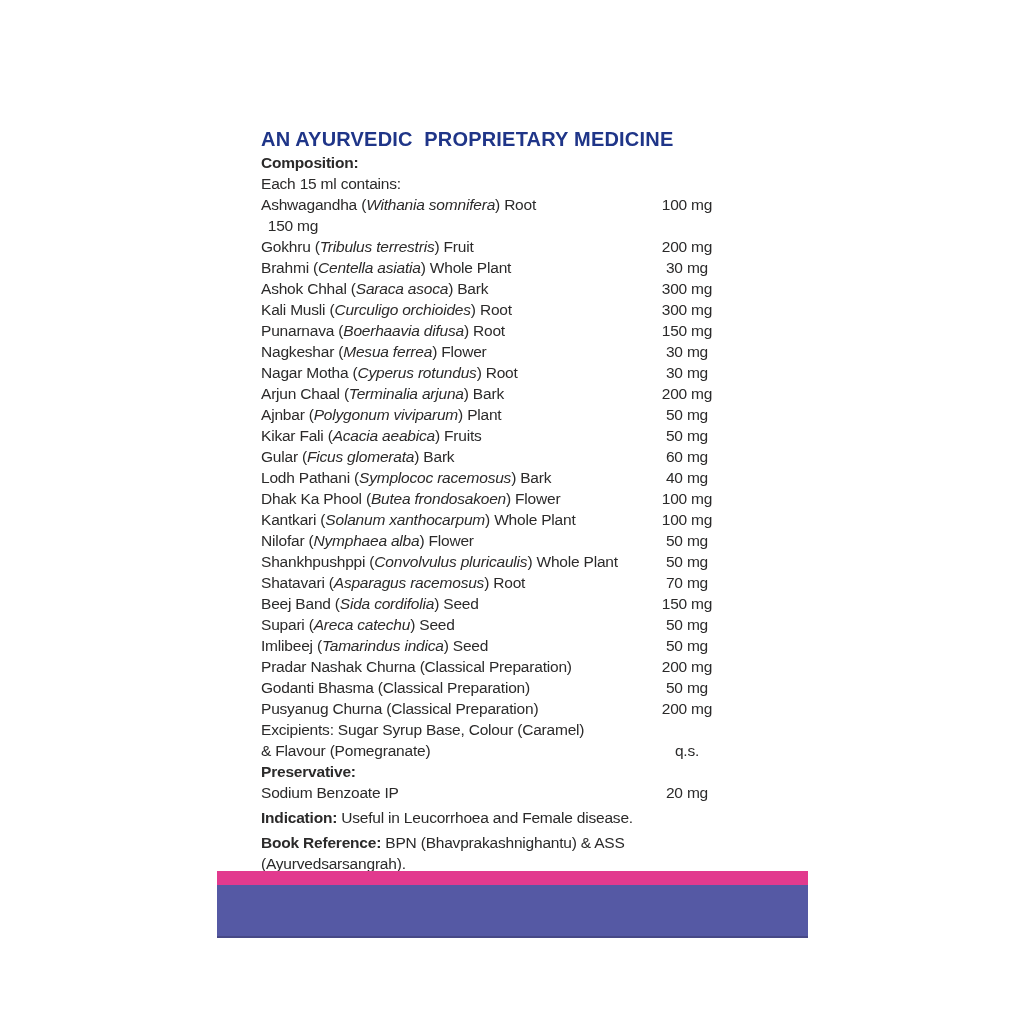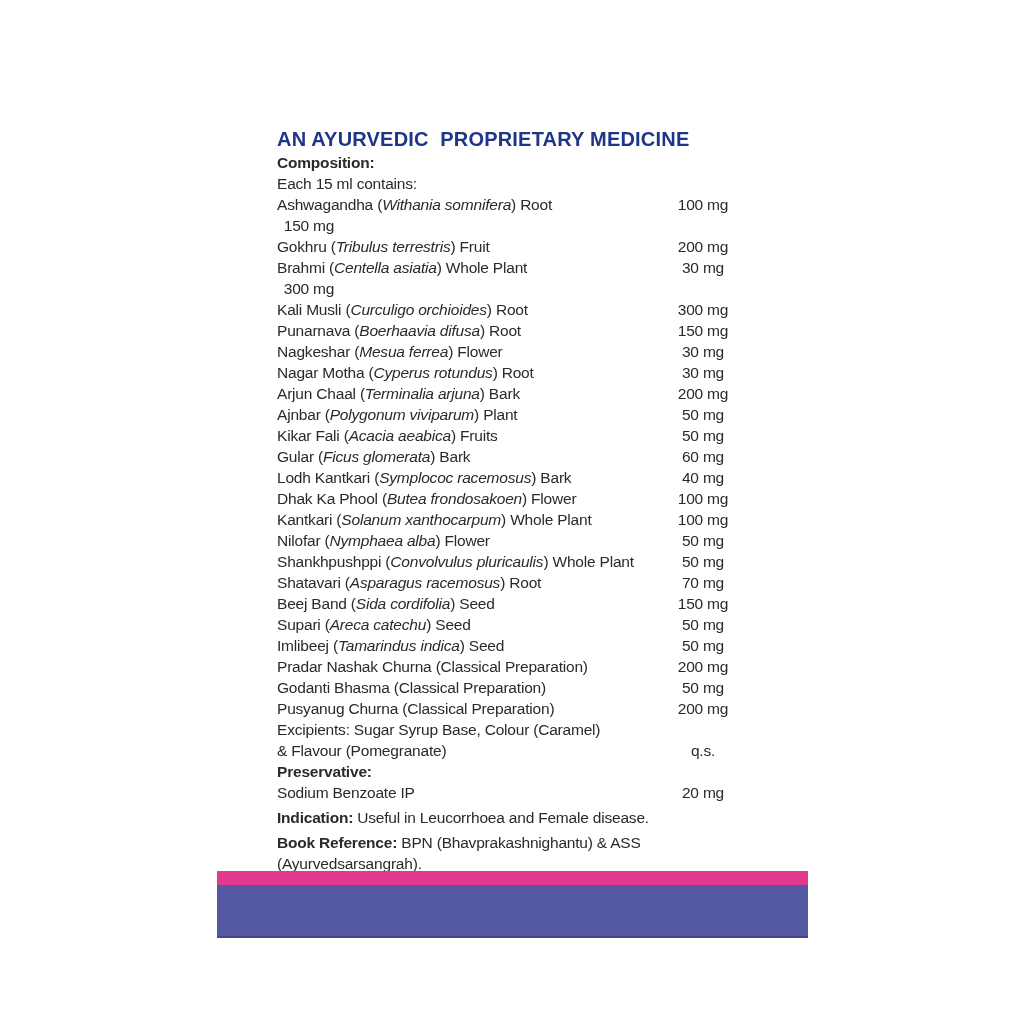--- a/index.html
+++ b/index.html
@@ -6,21 +6,21 @@
   .sheet {
     position: relative;
     width: 1024px;
     height: 1024px;
     background: #ffffff;
     font-family: "Liberation Sans", sans-serif;
     overflow: hidden;
   }
   .content {
     position: absolute;
-    left: 277px;
+    left: 261px;
     top: 128px;
     width: 458px;
     color: #2b2a2a;
     font-size: 15.5px;
     letter-spacing: -0.2px;
   }
   .title {
     font-size: 20px;
     font-weight: bold;
     color: #1f3588;
@@ -72,20 +72,21 @@
         </div>
         <div class="row">
           <span class="name"><span>Gokhru (</span><span class="lat">Tribulus terrestris</span><span>) Fruit</span></span>
           <span class="amt">200 mg</span>
         </div>
         <div class="row">
           <span class="name"><span>Brahmi (</span><span class="lat">Centella asiatia</span><span>) Whole Plant</span></span>
           <span class="amt">30 mg</span>
         </div>
         <div class="row">
+          <span class="name"><span>Ashok Chhal (</span><span class="lat">Saraca asoca</span><span>) Bark</span></span>
           <span class="amt">300 mg</span>
         </div>
         <div class="row">
           <span class="name"><span>Kali Musli (</span><span class="lat">Curculigo orchioides</span><span>) Root</span></span>
           <span class="amt">300 mg</span>
         </div>
         <div class="row">
           <span class="name"><span>Punarnava (</span><span class="lat">Boerhaavia difusa</span><span>) Root</span></span>
           <span class="amt">150 mg</span>
         </div>
@@ -107,21 +108,21 @@
         </div>
         <div class="row">
           <span class="name"><span>Kikar Fali (</span><span class="lat">Acacia aeabica</span><span>) Fruits</span></span>
           <span class="amt">50 mg</span>
         </div>
         <div class="row">
           <span class="name"><span>Gular (</span><span class="lat">Ficus glomerata</span><span>) Bark</span></span>
           <span class="amt">60 mg</span>
         </div>
         <div class="row">
-          <span class="name"><span>Lodh Kantkari (</span><span class="lat">Symplococ racemosus</span><span>) Bark</span></span>
+          <span class="name"><span>Lodh Pathani (</span><span class="lat">Symplococ racemosus</span><span>) Bark</span></span>
           <span class="amt">40 mg</span>
         </div>
         <div class="row">
           <span class="name"><span>Dhak Ka Phool (</span><span class="lat">Butea frondosakoen</span><span>) Flower</span></span>
           <span class="amt">100 mg</span>
         </div>
         <div class="row">
           <span class="name"><span>Kantkari (</span><span class="lat">Solanum xanthocarpum</span><span>) Whole Plant</span></span>
           <span class="amt">100 mg</span>
         </div>

